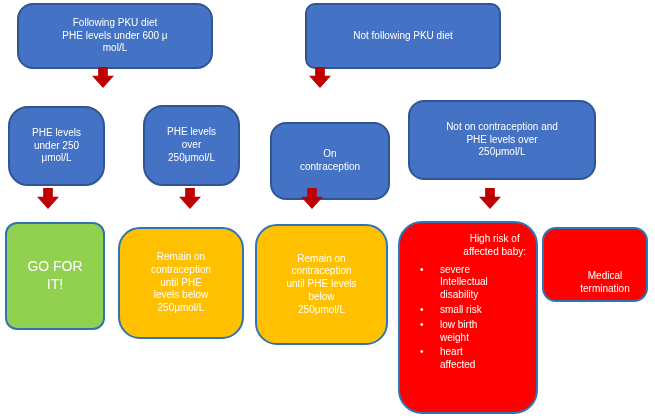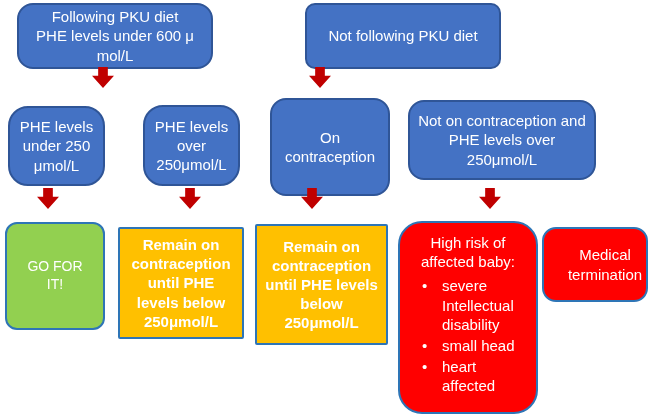--- a/index.html
+++ b/index.html
@@ -26,45 +26,45 @@
     overflow:hidden;
   }
   .box{
     position:absolute;
     box-sizing:border-box;
     display:flex;
     align-items:center;
     justify-content:center;
     text-align:center;
     color:var(--text-white);
-    font-size:15px;
+    font-size:10px;
     line-height:1.28;
     white-space:pre-line;
     padding:4px 8px;
   }
   .blue{
     background:var(--box-blue);
     border:2px solid var(--box-blue-border);
     border-radius:16px;
   }
   .green{
     background:var(--box-green);
     border:2px solid var(--colored-box-border);
     border-radius:12px;
   }
   .orange{
     background:var(--box-orange);
     border:2px solid var(--colored-box-border);
-    border-radius:2px;
-    font-weight:bold;
+    border-radius:22px;
   }
   .red{
     background:var(--box-red);
     border:2px solid var(--colored-box-border);
     border-radius:18px;
+    align-items:flex-end;
   }
   .arrow-down{
     position:absolute;
     width:22px;
     height:21px;
     background:var(--arrow-red);
     clip-path:polygon(28% 0, 72% 0, 72% 42%, 100% 42%, 50% 100%, 0 42%, 28% 42%);
   }
   .risk-box{
     flex-direction:column;
@@ -113,21 +113,21 @@
   <div class="arrow-down" style="left:309px; top:67px;"></div>
 
   <div class="box blue" style="left:8px; top:106px; width:97px; height:80px; border-radius:20px;">PHE levels
 under 250
 μmol/L</div>
 
   <div class="box blue" style="left:143px; top:105px; width:97px; height:81px; border-radius:20px;">PHE levels
 over
 250μmol/L</div>
 
-  <div class="box blue" style="left:270px; top:98px; width:120px; height:98px;">On
+  <div class="box blue" style="left:270px; top:122px; width:120px; height:78px;">On
 contraception</div>
 
   <div class="box blue" style="left:408px; top:100px; width:188px; height:80px;">Not on contraception and
 PHE levels over
 250μmol/L</div>
 
   <div class="arrow-down" style="left:37px; top:188px;"></div>
   <div class="arrow-down" style="left:179px; top:188px;"></div>
   <div class="arrow-down" style="left:301px; top:188px;"></div>
   <div class="arrow-down" style="left:479px; top:188px;"></div>
@@ -145,20 +145,21 @@
 contraception
 until PHE levels
 below
 250μmol/L</div>
 
   <div class="box red risk-box" style="left:398px; top:221px; width:140px; height:193px;">
     <div class="risk-title">High risk of
 affected baby:</div>
     <ul class="risk-list"><li>severe
 Intellectual
-disability</li><li>small head</li><li>heart
+disability</li><li>small risk</li><li>low birth
+weight</li><li>heart
 affected</li></ul>
   </div>
 
   <div class="box red" style="left:542px; top:227px; width:106px; height:75px; border-radius:14px;padding-left:28px;">Medical
 termination</div>
 
 </div>
 
 </body></html>

